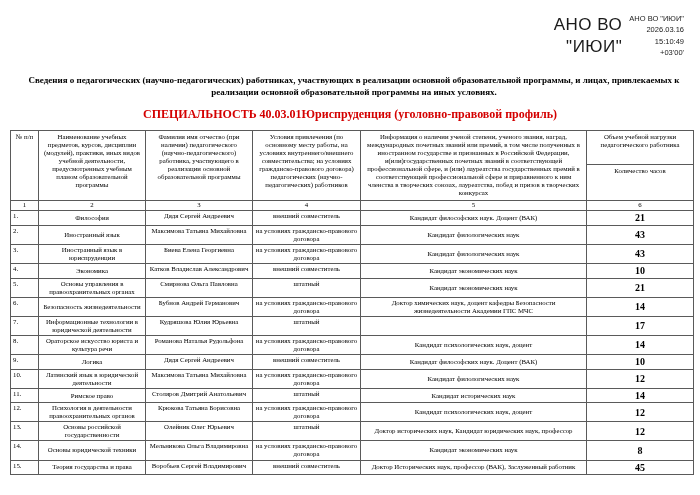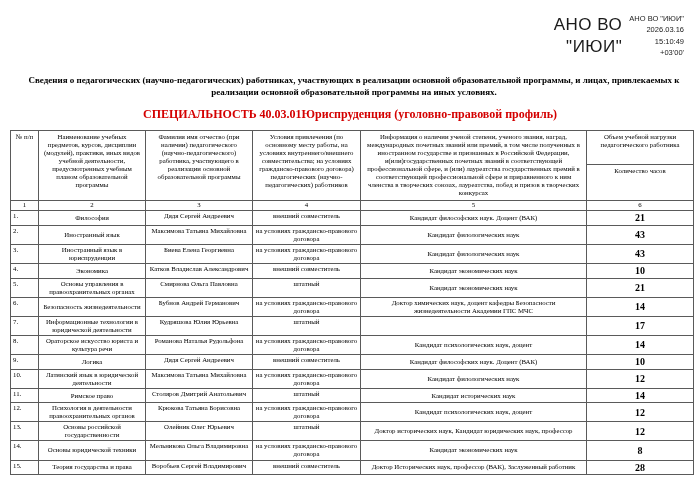--- a/index.html
+++ b/index.html
@@ -226,16 +226,16 @@
         <td class="c4">на условиях гражданско-правового договора</td>
         <td class="c5">Кандидат экономических наук</td>
         <td class="c6">8</td>
       </tr>
       <tr>
         <td class="c1">15.</td>
         <td class="c2">Теория государства и права</td>
         <td class="c3">Воробьев Сергей Владимирович</td>
         <td class="c4">внешний совместитель</td>
         <td class="c5">Доктор Исторических наук, профессор (ВАК), Заслуженный работник</td>
-        <td class="c6">28</td>
+        <td class="c6">45</td>
       </tr>
     </tbody>
 </table>
 
 </body></html>

